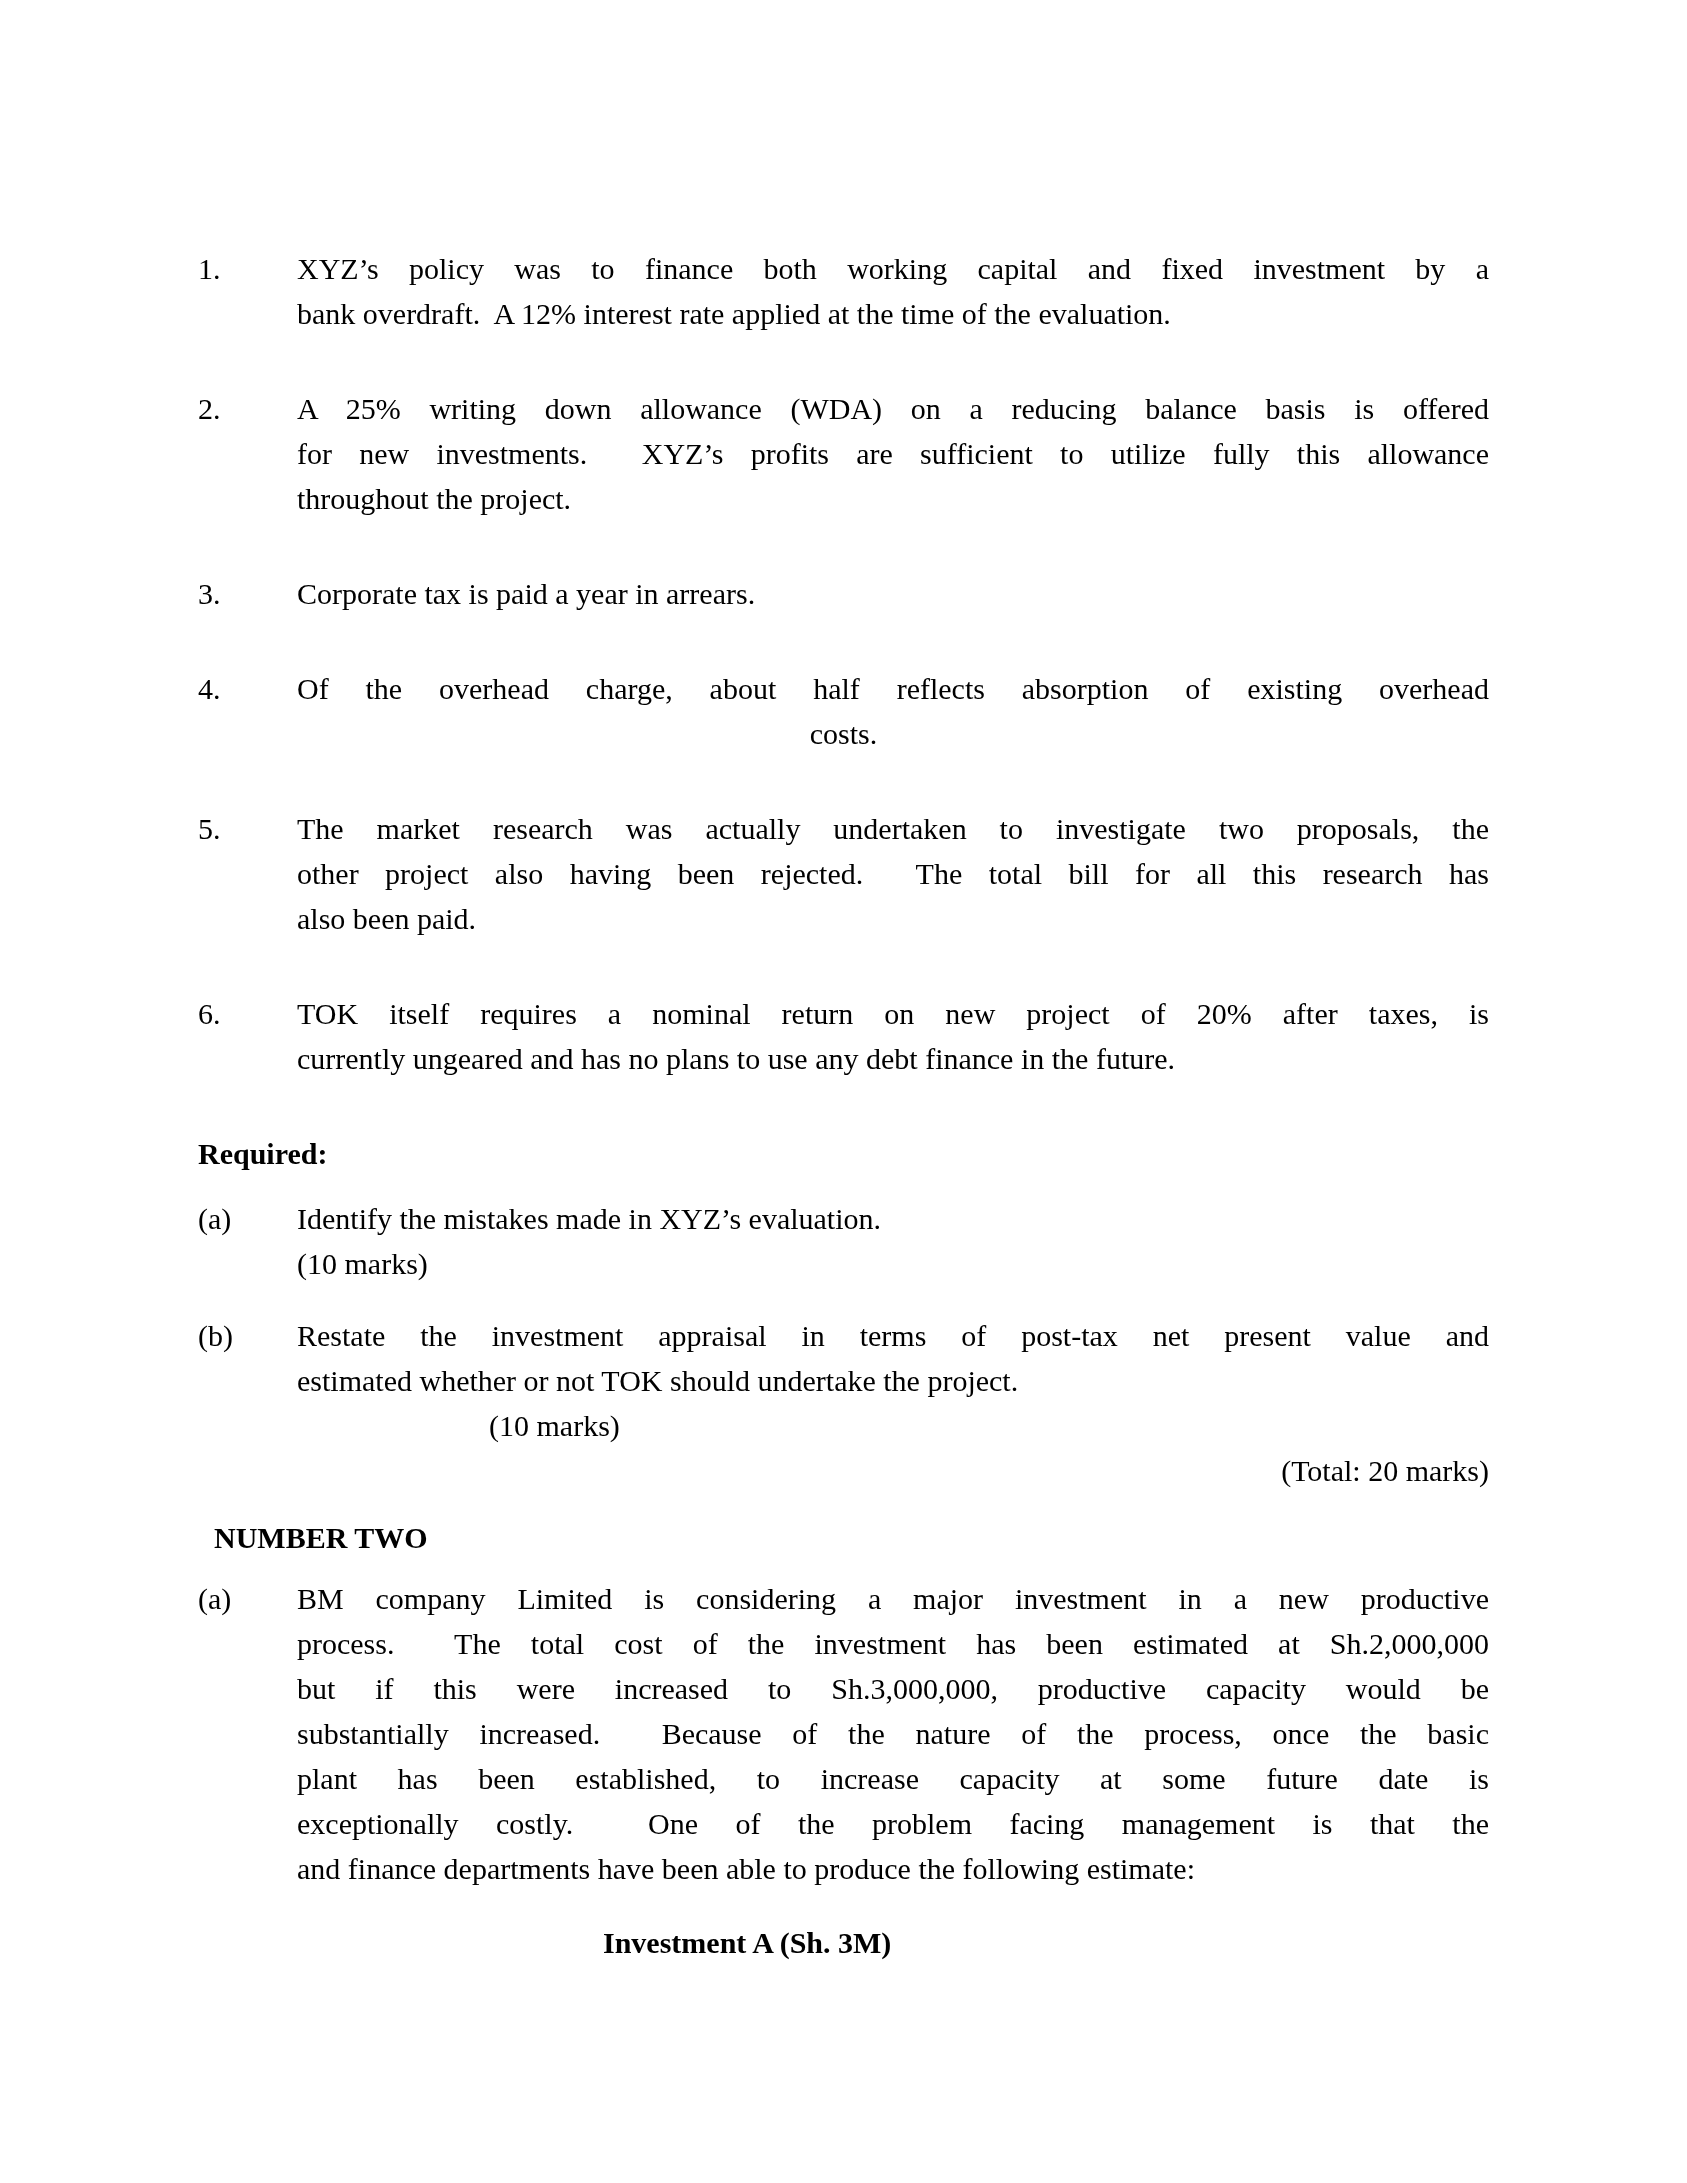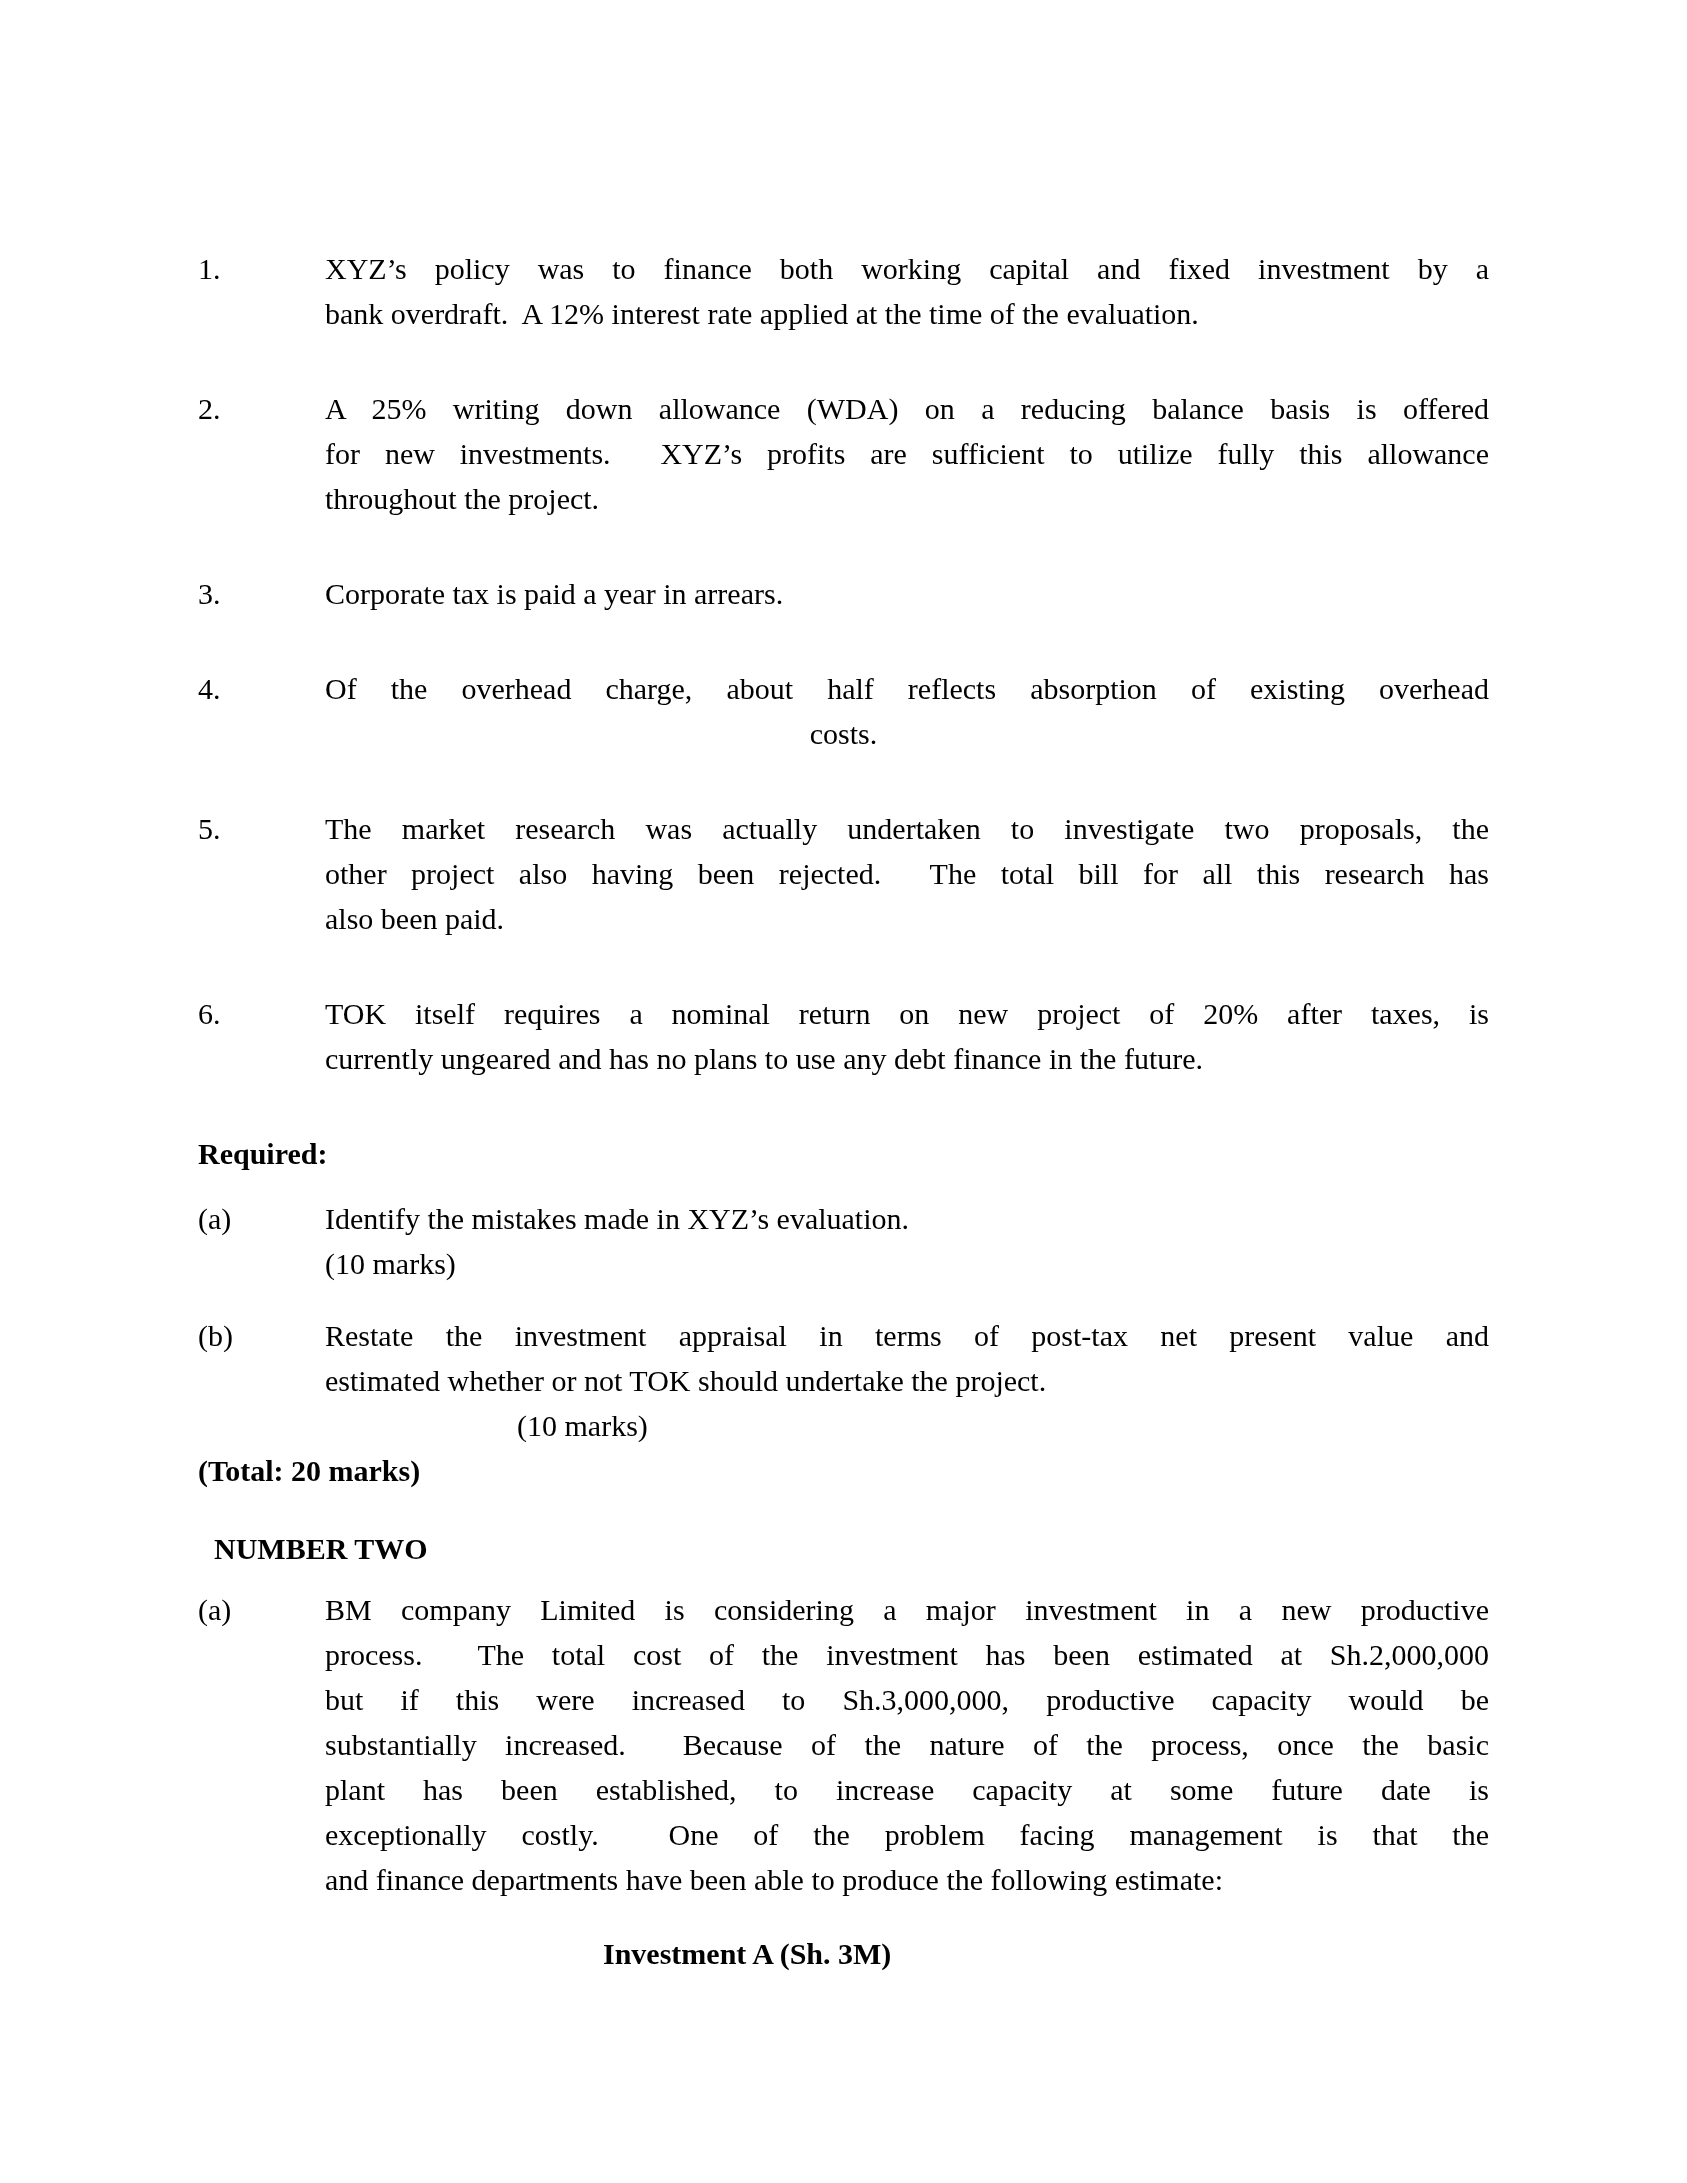--- a/index.html
+++ b/index.html
@@ -18,43 +18,44 @@
   }
   .content {
     padding: 246px 198px 0 198px;
     box-sizing: border-box;
     width: 1687px;
   }
   
   .item { margin-bottom: 50px; }
   .item-row { display: flex; }
   .num-col { flex: 0 0 99px; width: 99px; }
-  .body-col { flex: 1 1 auto; min-width: 0; margin-left: 28px; }
+  .body-col { flex: 1 1 auto; min-width: 0; }
   .line {
     text-align: justify;
     text-align-last: justify;
     overflow: hidden;
   }
   .line.last {
     text-align-last: left;
   }
   .outdent-line {
     text-align: center;
   }
   .required-heading {
     font-weight: bold;
     margin: 6.6px 0 20px 0;
   }
   .req { margin-bottom: 26.5px; }
   .req:last-of-type { margin-bottom: 0; }
   .marks { text-align: left; }
   .marks.indent { margin-left: 192px; }
   .total-line {
-    font-weight: bold;
-    margin: 0 0 33px 0;
+    font-weight: normal;
+    text-align: right;
+    margin: 0 0 22px 0;
   }
   .section-heading {
     font-weight: bold;
     margin: 0 0 16px 16px;
   }
   .section-item { margin-bottom: 29px; }
   .table-heading {
     font-weight: bold;
     margin-left: 405px;
   }

